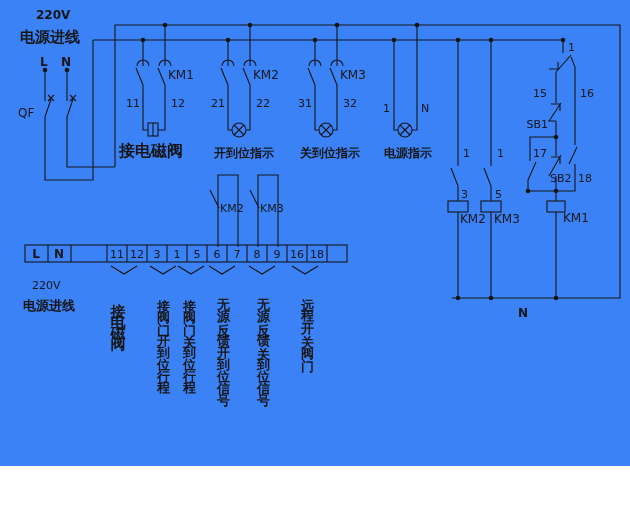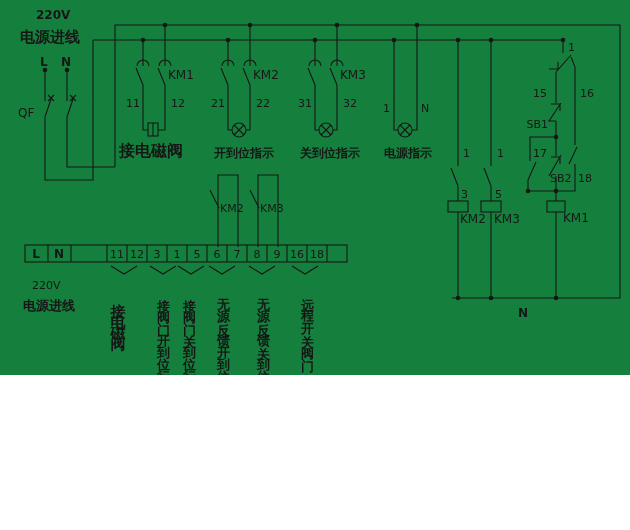--- a/index.html
+++ b/index.html
@@ -1,16 +1,16 @@
 <!DOCTYPE html>
 <html><head>
 <meta charset="utf-8">
 <style>
   html,body{margin:0;padding:0;background:#ffffff;}
-  #stage{position:relative;width:630px;height:375px;background:#15803d;overflow:hidden;
+  #stage{position:relative;width:630px;height:466px;background:#3b82f6;overflow:hidden;
          font-family:"DejaVu Sans","Liberation Sans",sans-serif;text-align:right;}
   svg{position:absolute;left:0;top:0;}
   svg text{fill:#161616;font-family:"DejaVu Sans","Liberation Sans",sans-serif;}
   .t11{font-size:11px;}
   .t12{font-size:12px;}
   .b{font-weight:bold;}
   .cap{font-size:12px;font-weight:bold;}
   .cap-big{font-size:16px;font-weight:bold;}
   .mid{text-anchor:middle;}
   .end{text-anchor:end;}

